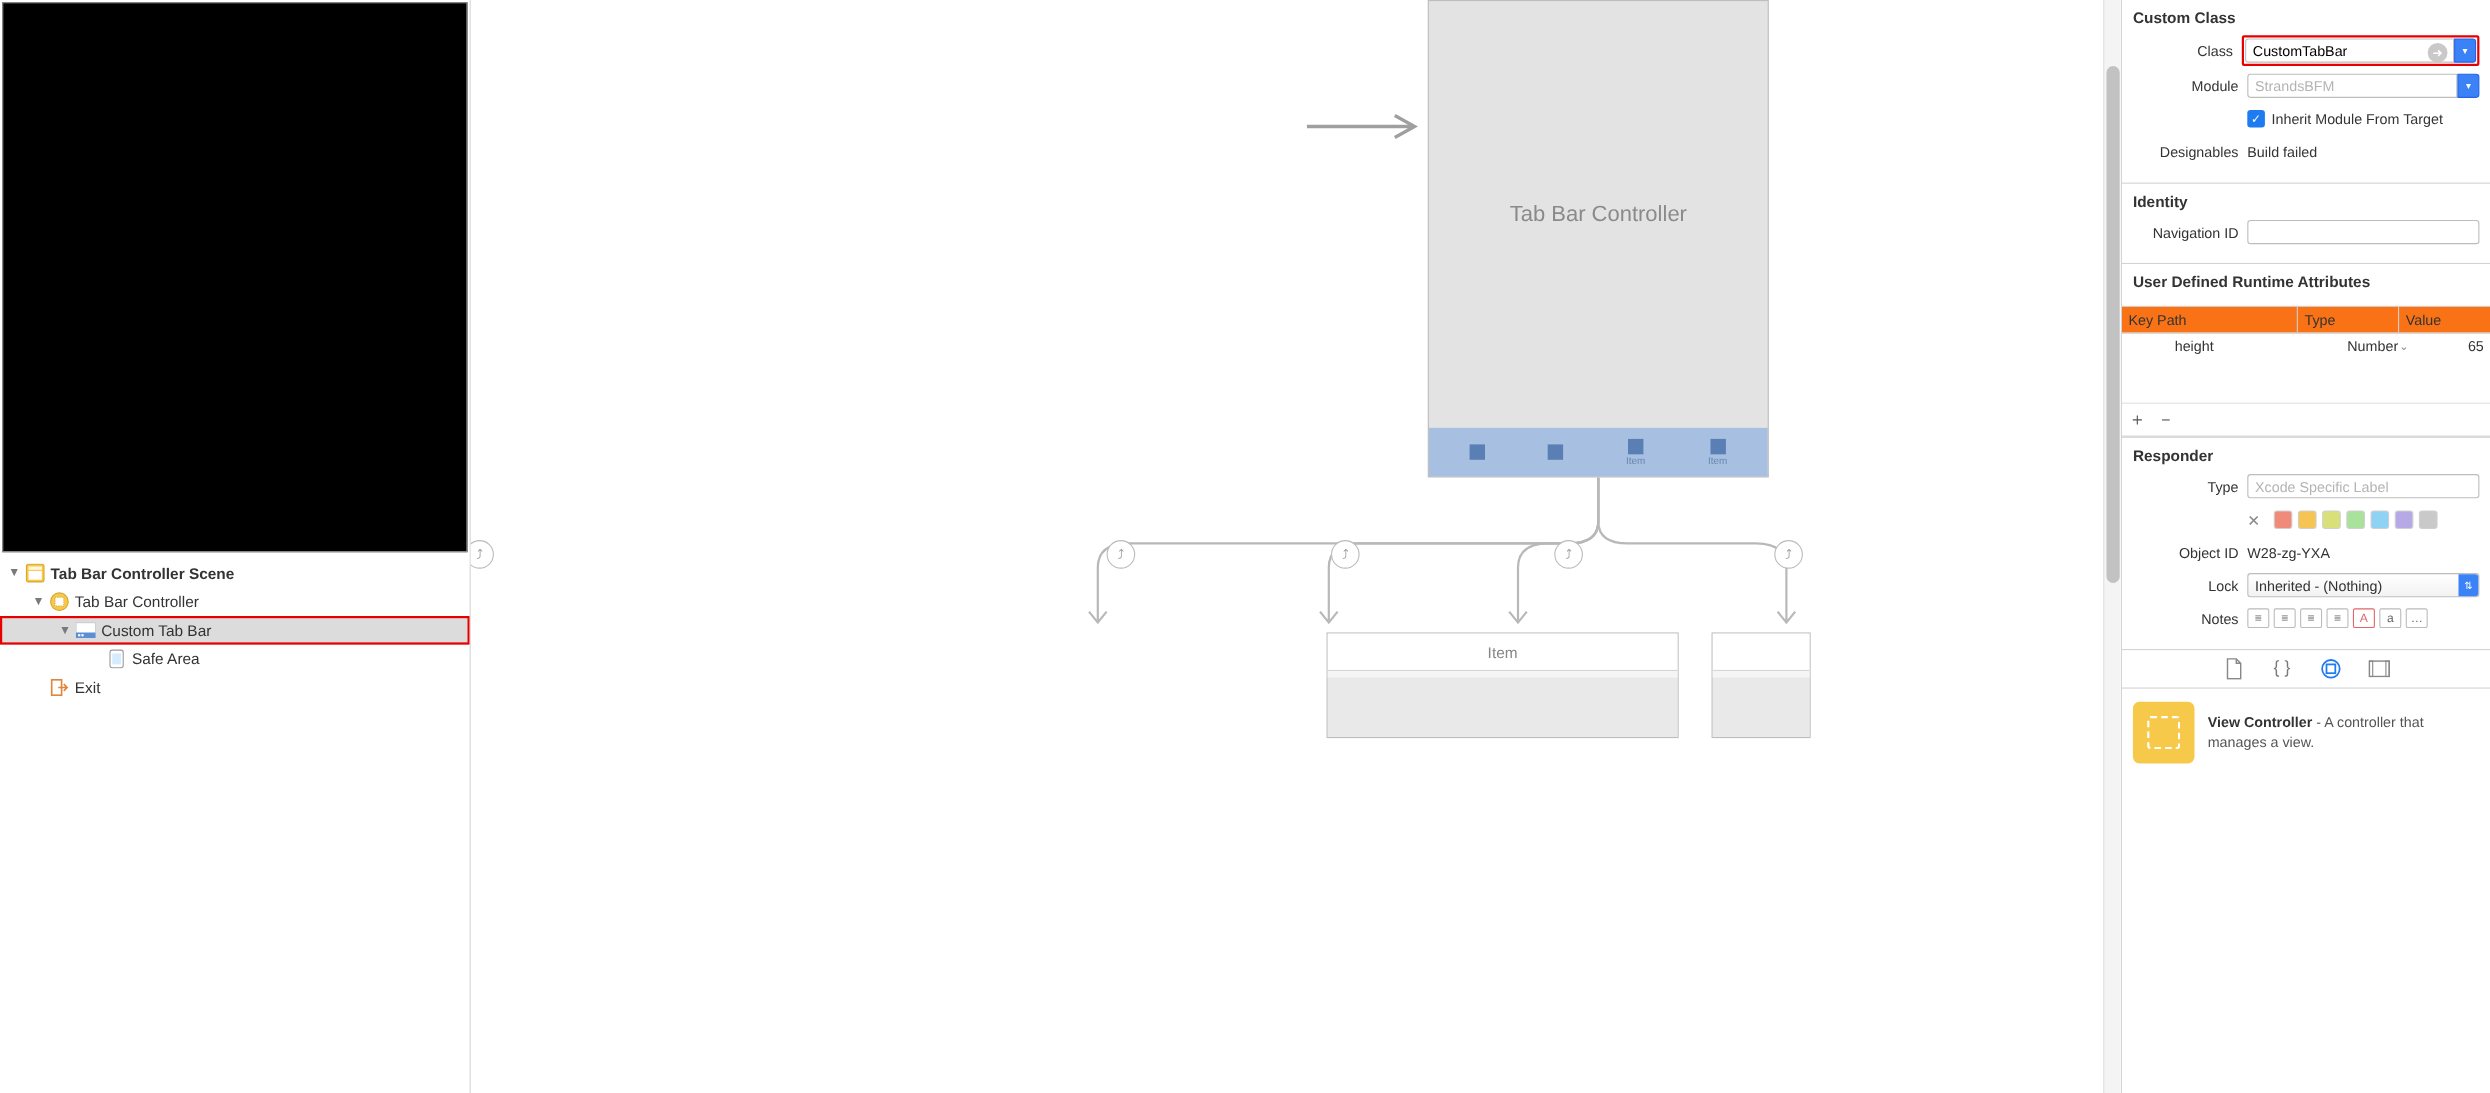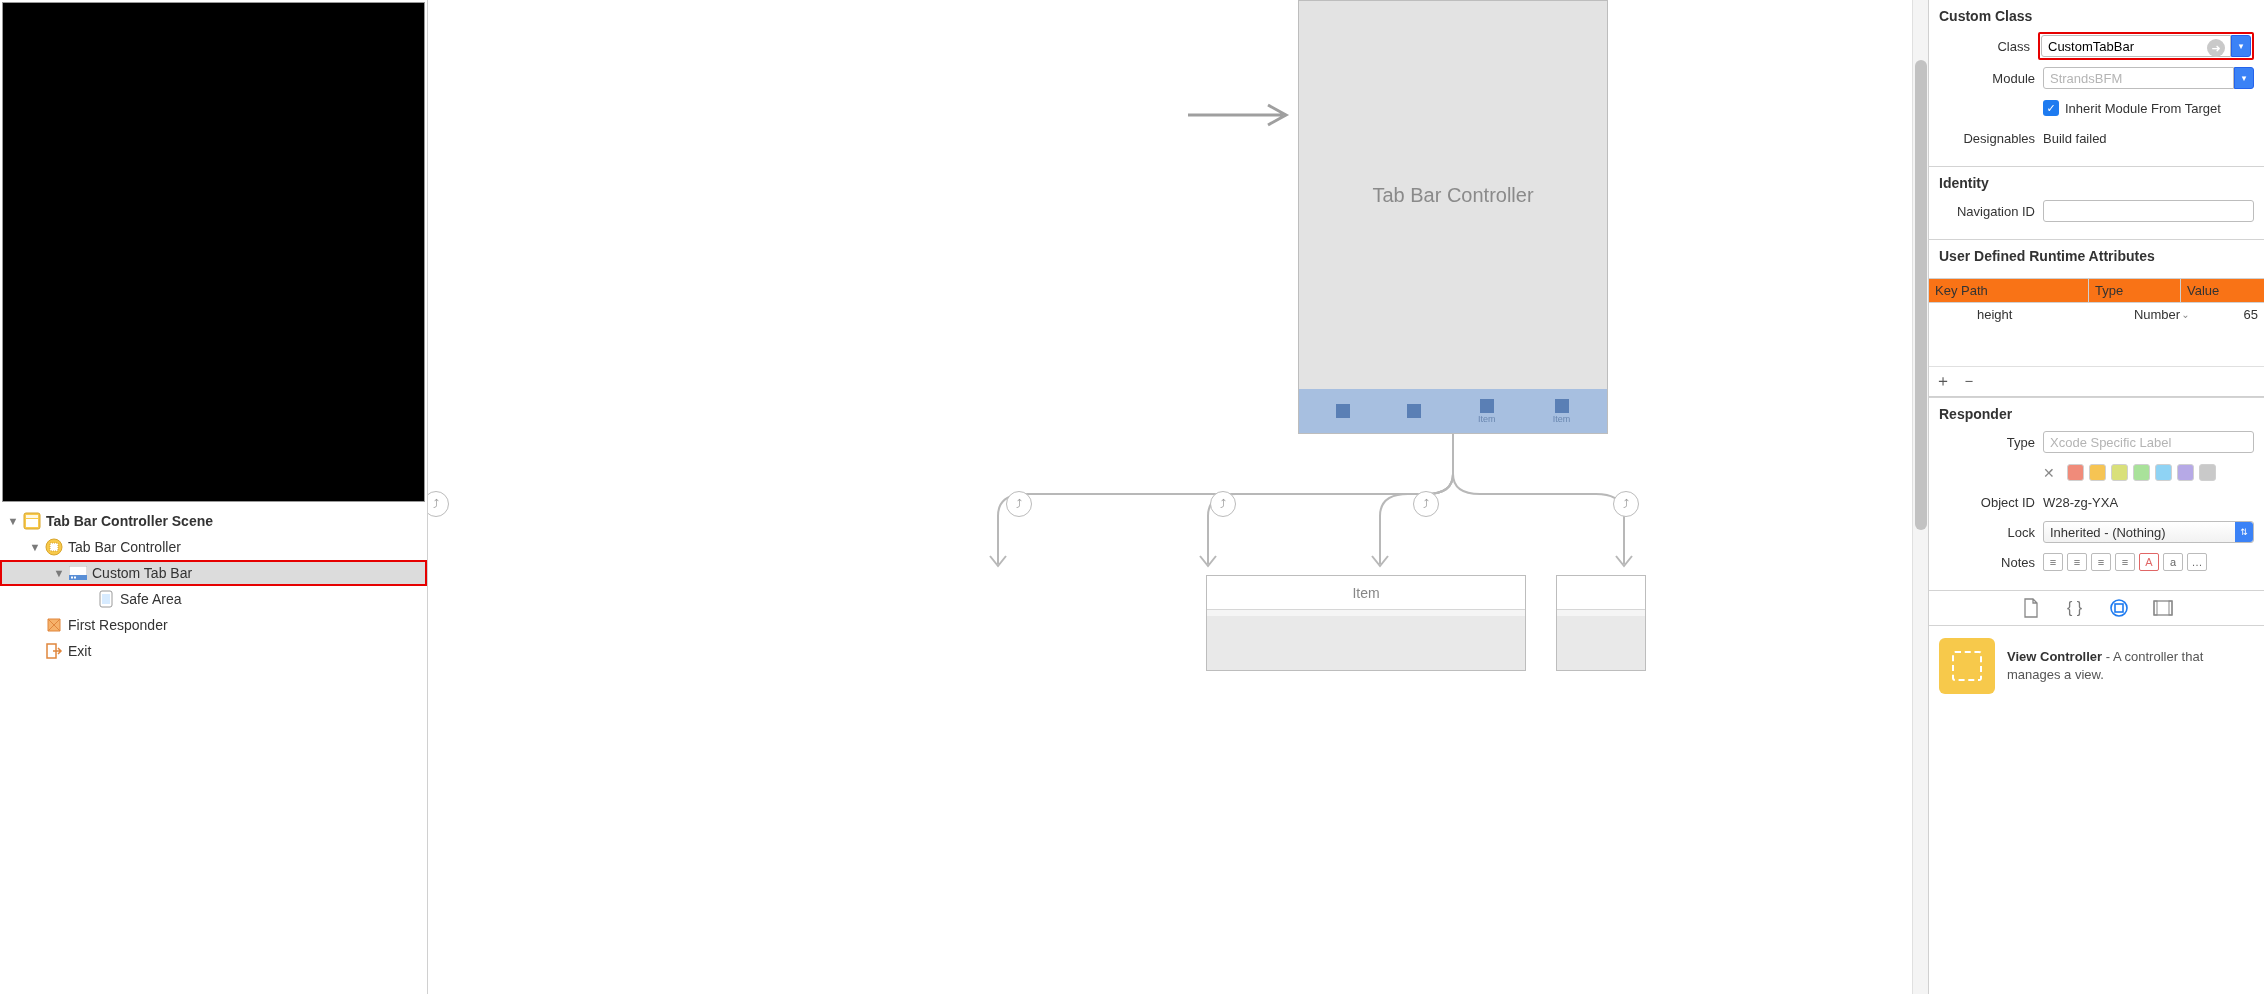--- a/index.html
+++ b/index.html
@@ -135,29 +135,20 @@
       <div class="outline-row indent-3">
         <span class="icon-slot">
           <svg width="14" height="18">
               <rect x="1" y="1" width="12" height="16" rx="2" fill="none" stroke="#9a9a9a"></rect>
               <rect x="3" y="4" width="8" height="10" fill="#d7ebff"></rect>
             </svg>
         </span>
         <span>Safe Area</span>
       </div>
 
-      <div class="outline-row indent-1">
-        <span class="disclosure" style="visibility:hidden">▼</span>
-        <span class="icon-slot">
-          <svg width="18" height="18">
-              <path d="M3 3 L15 3 L15 15 L3 15 Z M3 3 L9 9 M15 3 L9 9 M3 15 L9 9 M15 15 L9 9" stroke="#e0863d" fill="#f6b26b"></path>
-            </svg>
-        </span>
-        <span>First Responder</span>
-      </div>
 
       <div class="outline-row indent-1">
         <span class="disclosure" style="visibility:hidden">▼</span>
         <span class="icon-slot">
           <svg width="18" height="18">
               <rect x="2" y="2" width="9" height="14" fill="none" stroke="#e0863d" stroke-width="1.5"></rect>
               <path d="M8 9 L16 9 M13 6 L16 9 L13 12" fill="none" stroke="#e0863d" stroke-width="1.5"></path>
             </svg>
         </span>
         <span>Exit</span>

